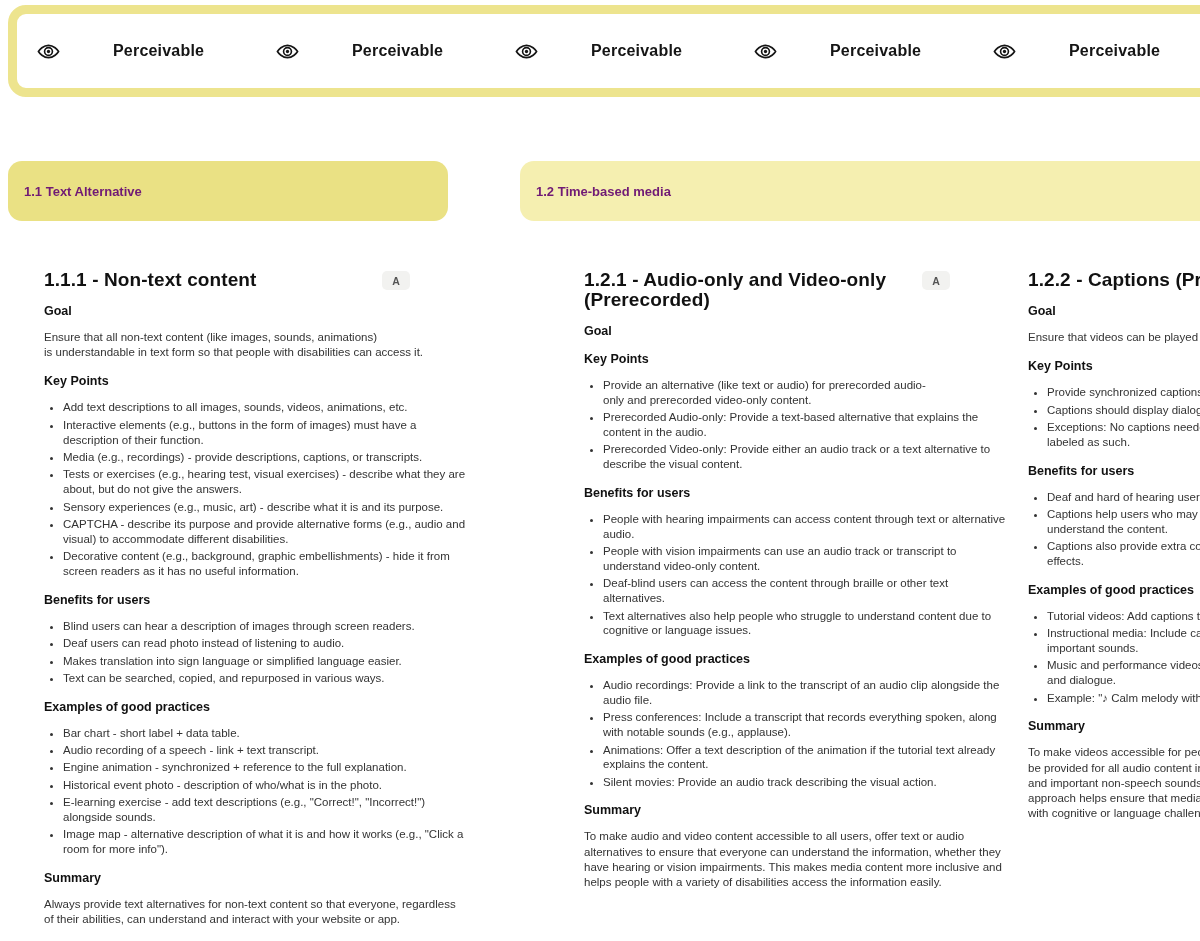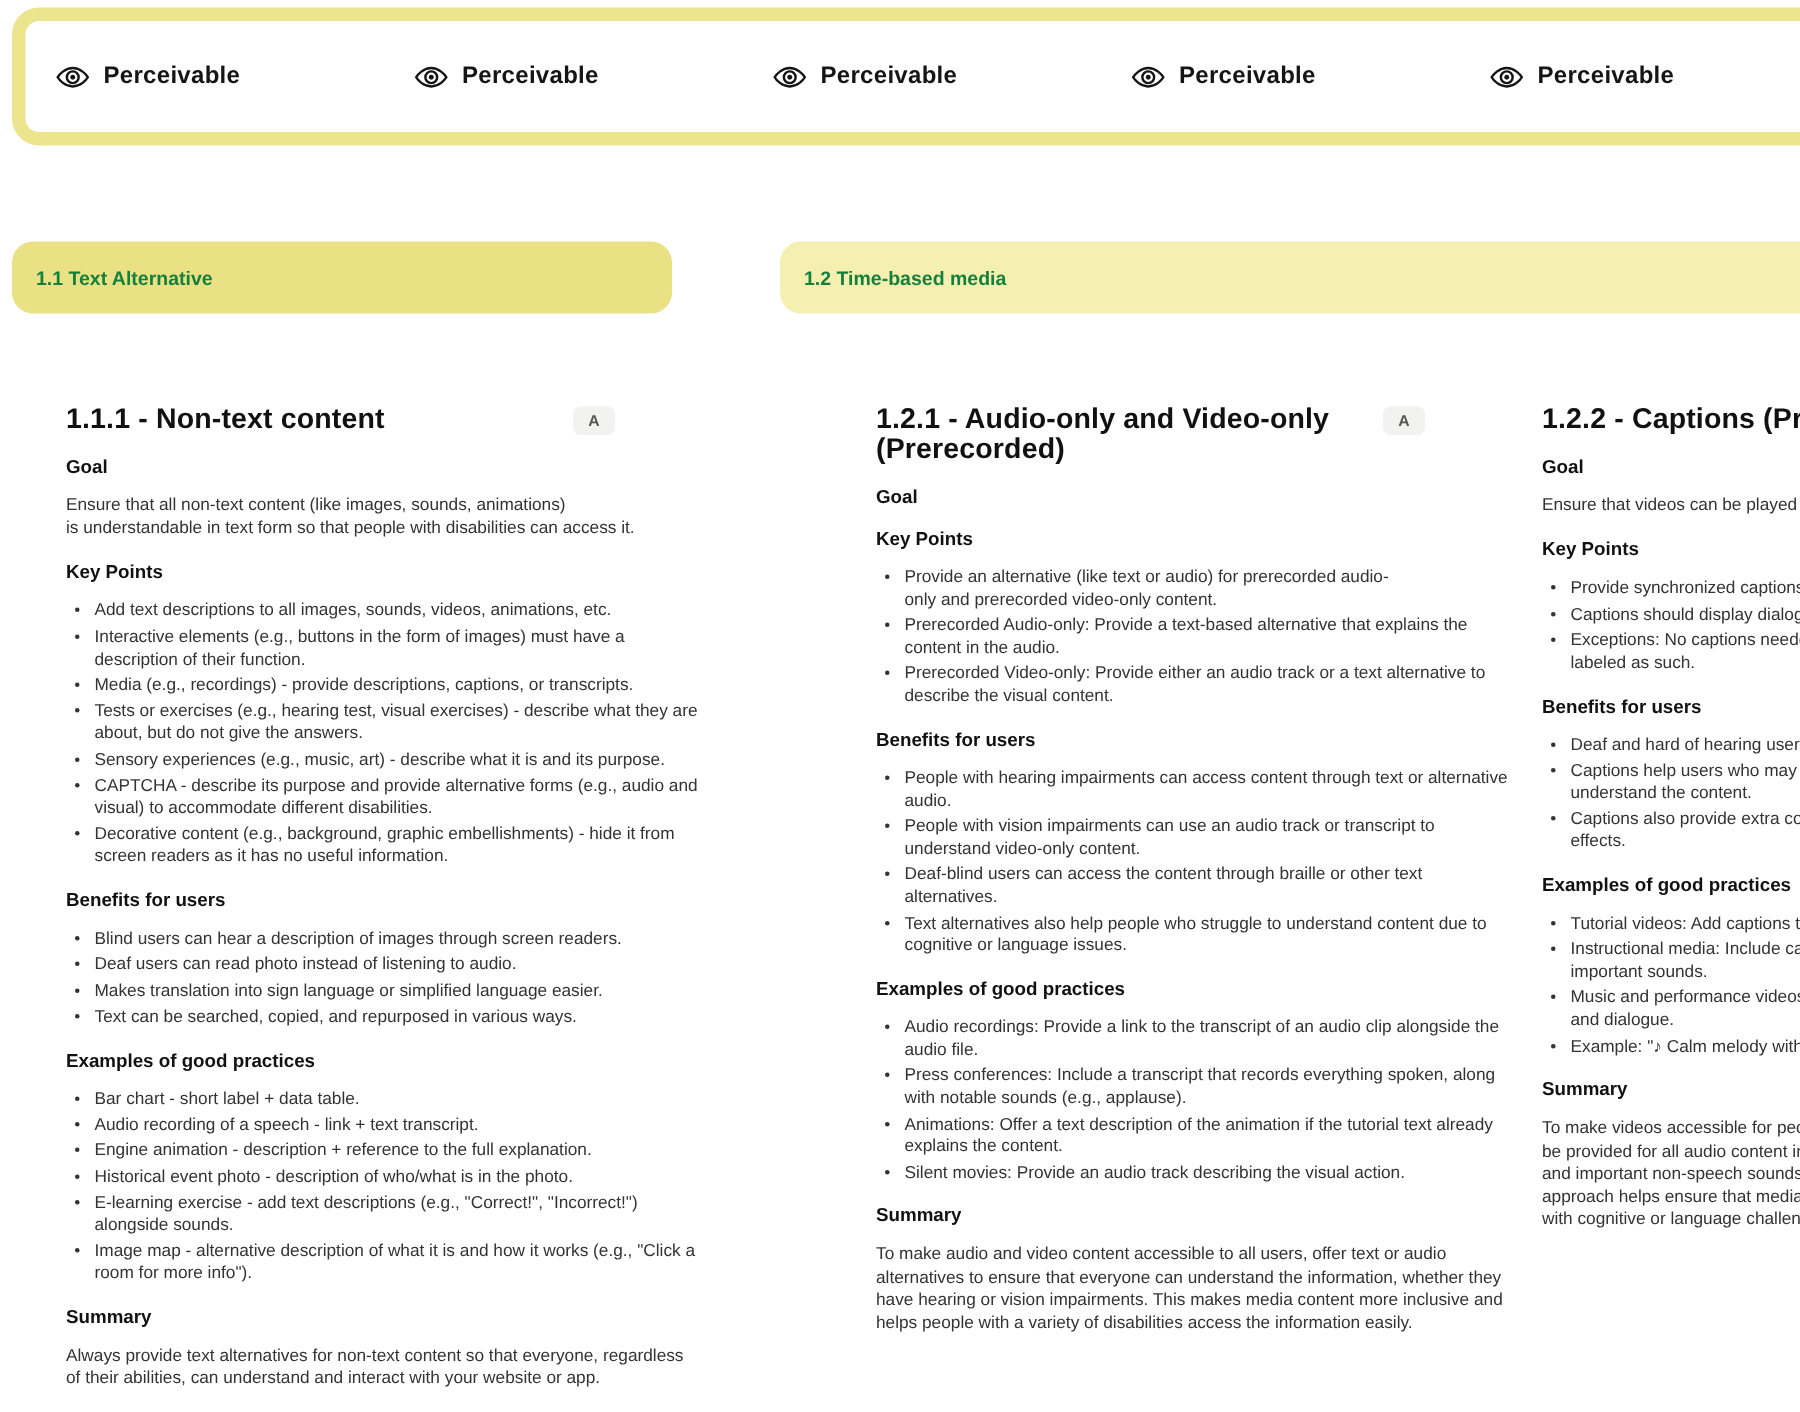--- a/index.html
+++ b/index.html
@@ -10,26 +10,26 @@
   }
   
   .top-frame{
     position:absolute;left:8px;top:5px;width:1492px;height:92px;
     box-sizing:border-box;border:9px solid #EDE48E;border-radius:18px;
     background:#ffffff;
   }
   .banner-row{display:flex;align-items:center;height:100%;padding-left:20px;}
   .banner-item{display:flex;align-items:center;gap:9px;flex:0 0 239px;}
   .eye-icon{width:23px;height:23px;flex:0 0 23px;}
-  .banner-label{font-size:16px;font-weight:700;color:#151515;letter-spacing:.2px;}
+  .banner-label{font-size:16px;font-weight:700;color:#151515;letter-spacing:.2px;margin-left:44px;}
   
   .pill{
-    position:absolute;top:161px;height:48px;border-radius:14px;
+    position:absolute;top:161px;height:60px;border-radius:14px;
     display:flex;align-items:center;padding:0 16px;box-sizing:border-box;
-    font-weight:700;font-size:13px;color:#15803d;
+    font-weight:700;font-size:13px;color:#701a75;
   }
   .pill-1{left:8px;width:440px;background:#EAE184;}
   .pill-2{left:520px;width:940px;background:#F5EFB0;}
   
   .card{position:absolute;top:270px;width:424px;}
   .card-1{left:44px;}
   .card-2{left:584px;}
   .card-3{left:1028px;}
   .card-head{position:relative;padding-right:70px;}
   .card-title{
@@ -128,21 +128,21 @@
   <ul>
       <li>Blind users can hear a description of images through screen readers.</li>
       <li>Deaf users can read photo instead of listening to audio.</li>
       <li>Makes translation into sign language or simplified language easier.</li>
       <li>Text can be searched, copied, and repurposed in various ways.</li>
     </ul>
   <h4 class="sec-label">Examples of good practices</h4>
   <ul>
       <li>Bar chart - short label + data table.</li>
       <li>Audio recording of a speech - link + text transcript.</li>
-      <li>Engine animation - description + reference to the full explanation.</li>
+      <li>Engine animation - synchronized + reference to the full explanation.</li>
       <li>Historical event photo - description of who/what is in the photo.</li>
       <li>E-learning exercise - add text descriptions (e.g., "Correct!", "Incorrect!") alongside sounds.</li>
       <li>Image map - alternative description of what it is and how it works (e.g., "Click a room for more info").</li>
     </ul>
   <h4 class="sec-label">Summary</h4>
   <p class="body-text">Always provide text alternatives for non-text content so that everyone, regardless of their abilities, can understand and interact with your website or app.</p>
 </div>
 
 <div class="card card-2">
   <div class="card-head">

